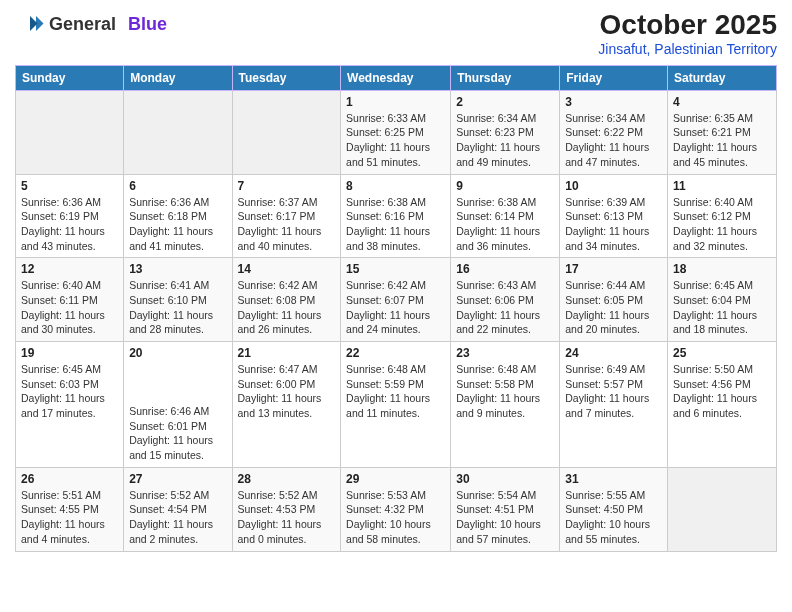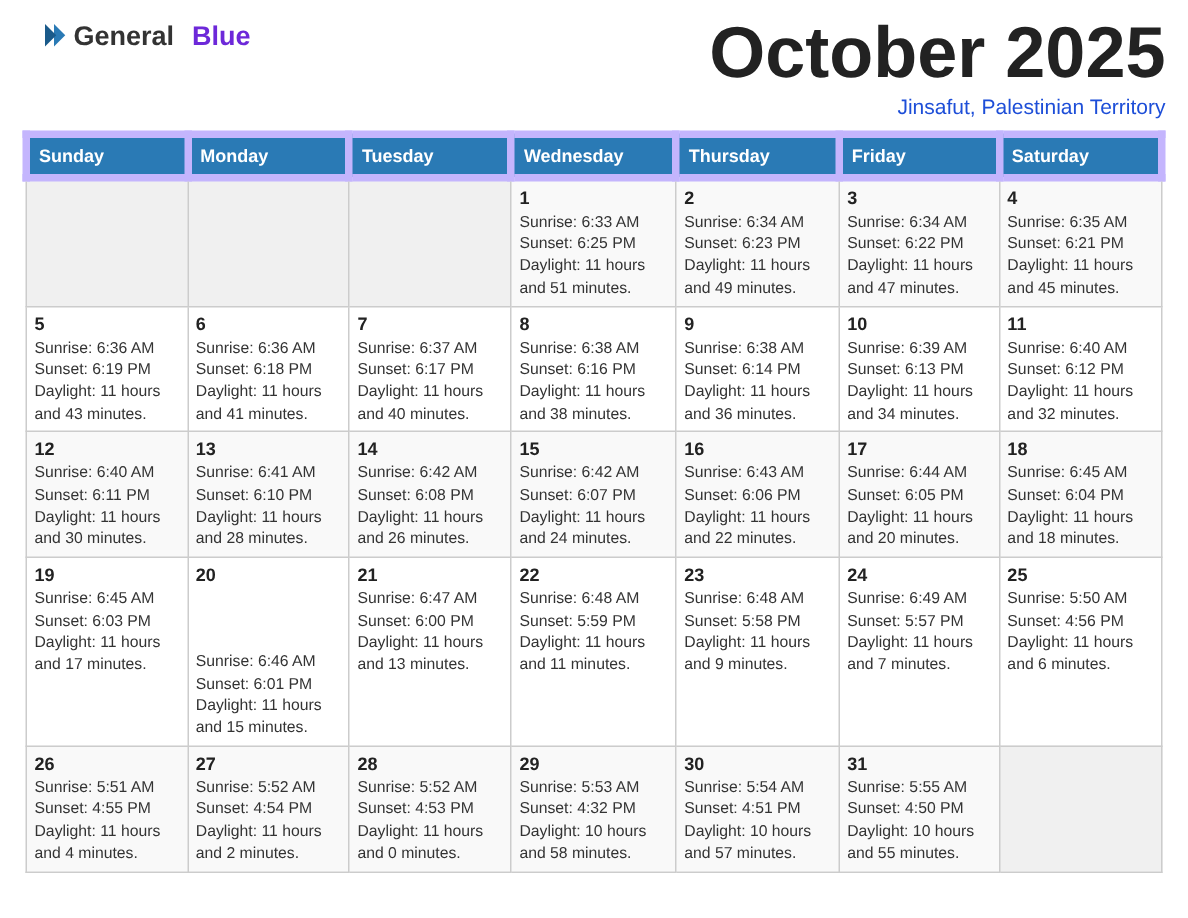--- a/index.html
+++ b/index.html
@@ -38,42 +38,42 @@
       margin-left: 12px;
     }
     .logo-icon {
       width: 30px;
       height: 30px;
     }
     .title-area {
       text-align: right;
     }
     .month-title {
-      font-size: 48px;
+      font-size: 28px;
       font-weight: bold;
       color: #222;
       line-height: 1.1;
     }
     .subtitle {
       font-size: 14px;
       color: #1d4ed8;
     }
     .calendar {
       width: 100%;
       border-collapse: collapse;
       font-size: 11px;
     }
     .calendar th {
       background: #2a7ab5;
       color: #fff;
       text-align: left;
       padding: 5px 6px;
       font-size: 12px;
       font-weight: bold;
-      border: 5px solid #c4b5fd;
+      border: 1px solid #c4b5fd;
     }
     .calendar td {
       border: 1px solid #ccc;
       vertical-align: top;
       padding: 4px 5px;
       width: 113px;
       min-height: 80px;
       background: #fff;
     }
     .calendar tr:nth-child(odd) td {

